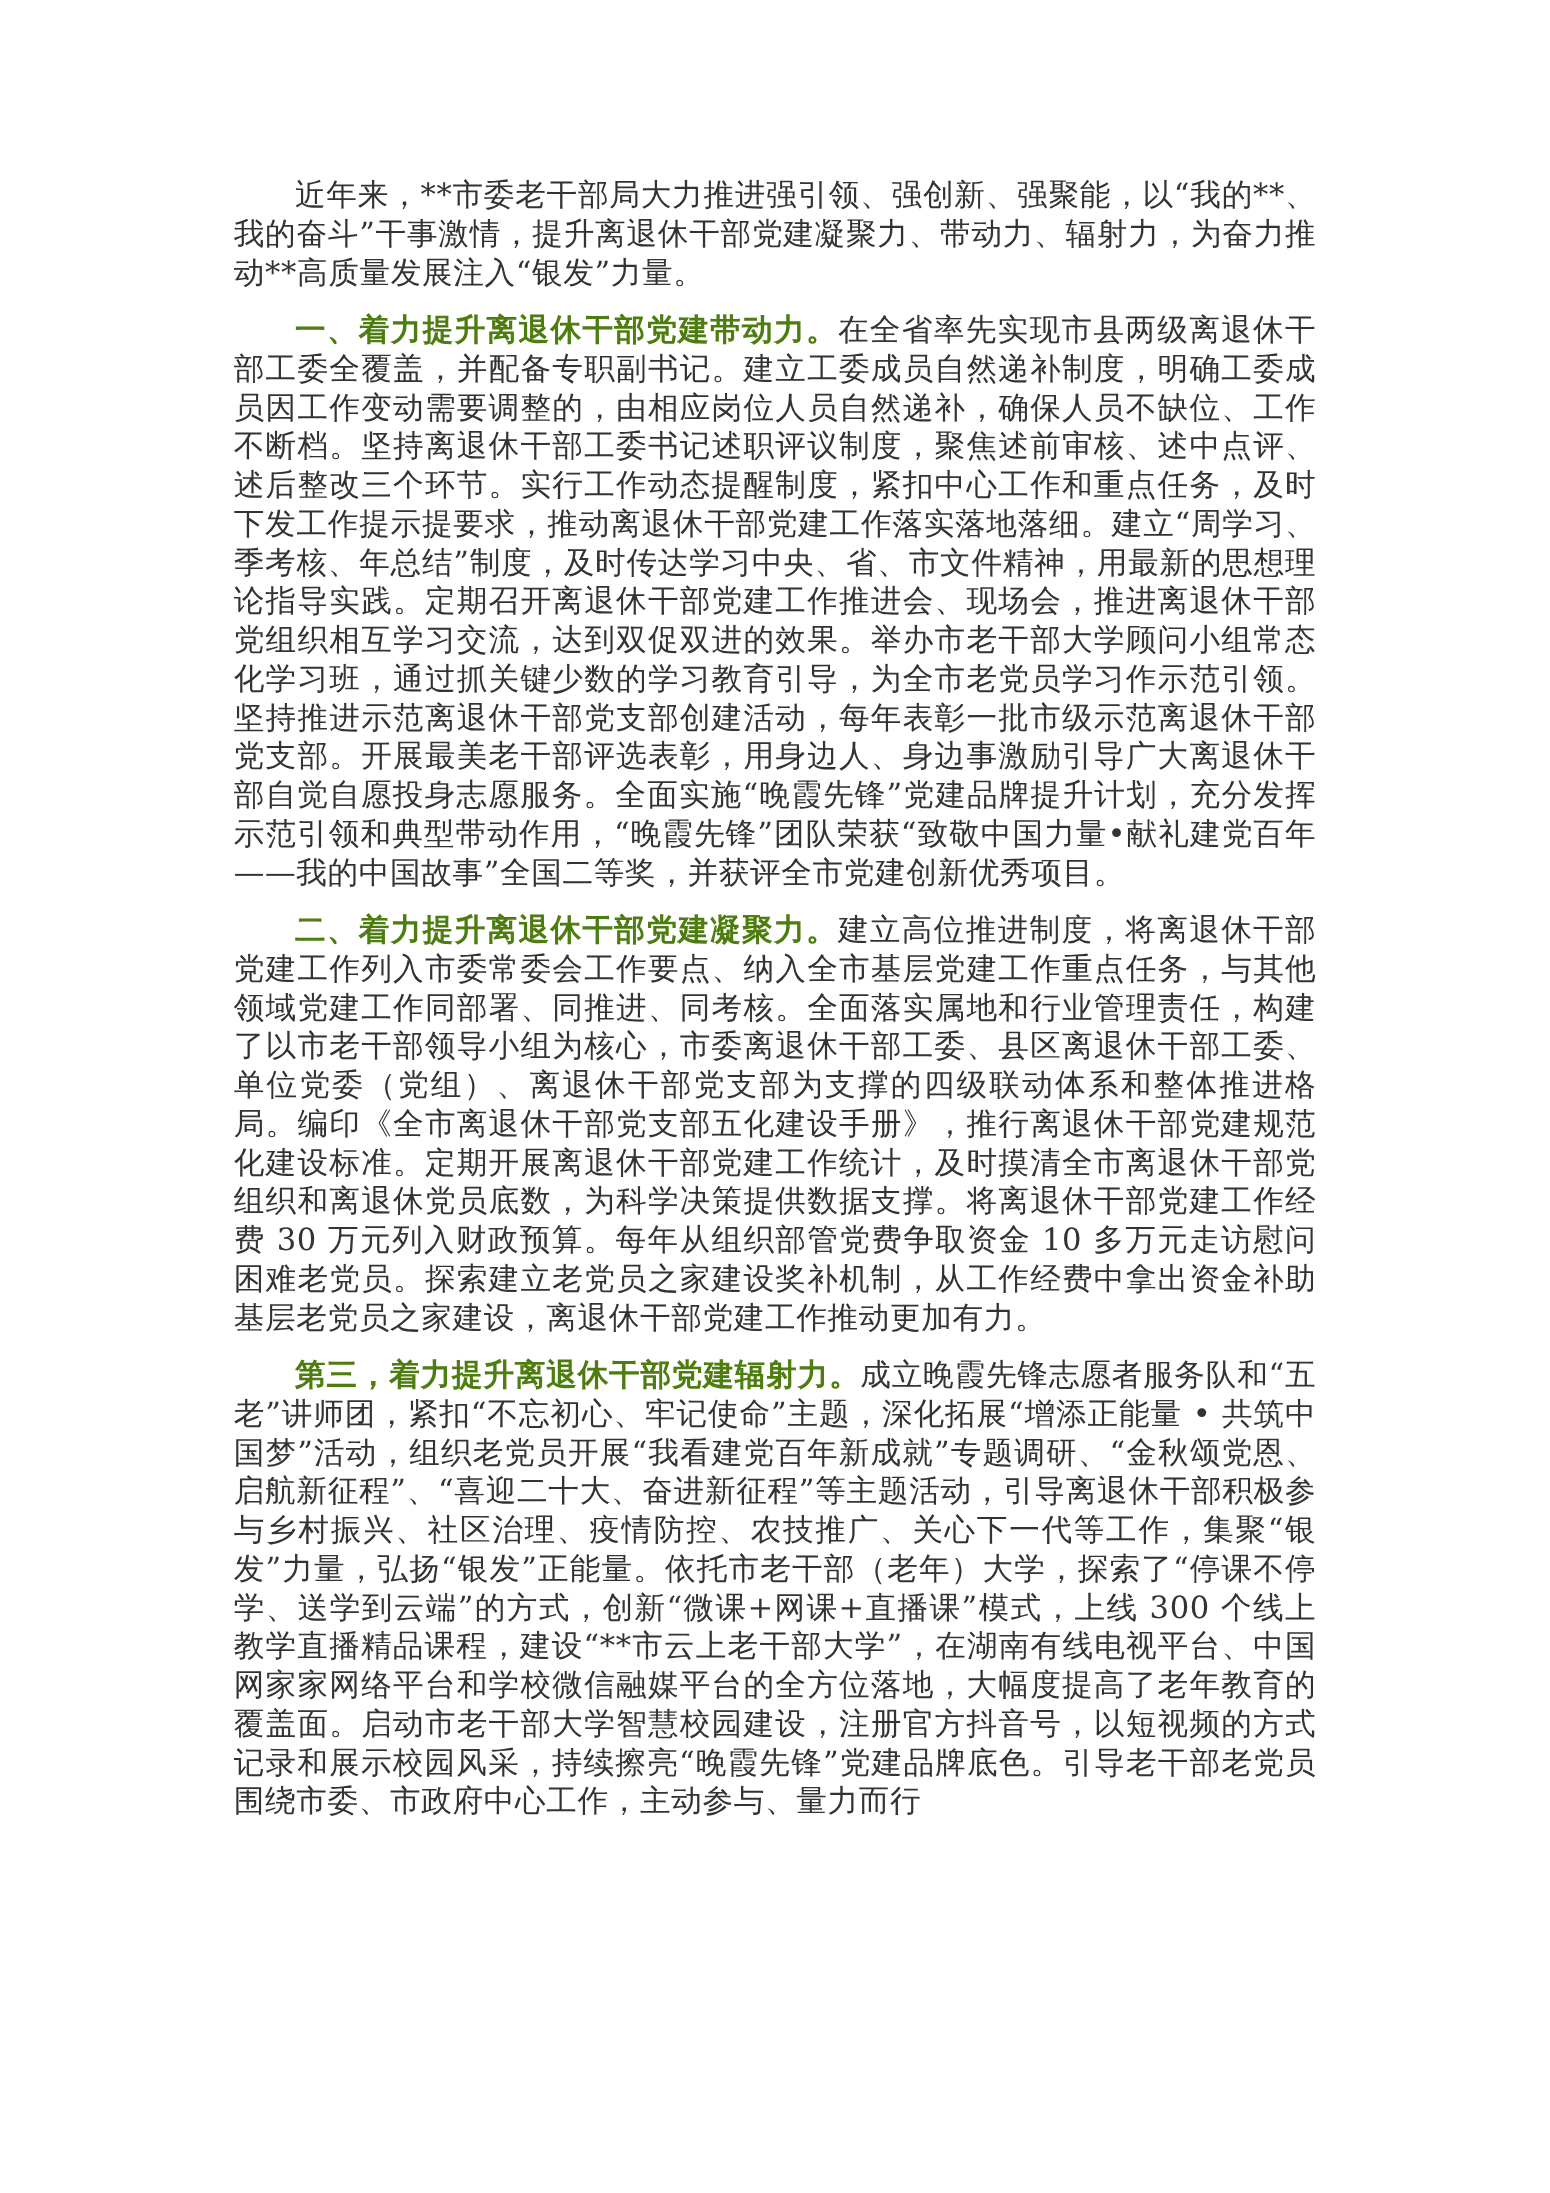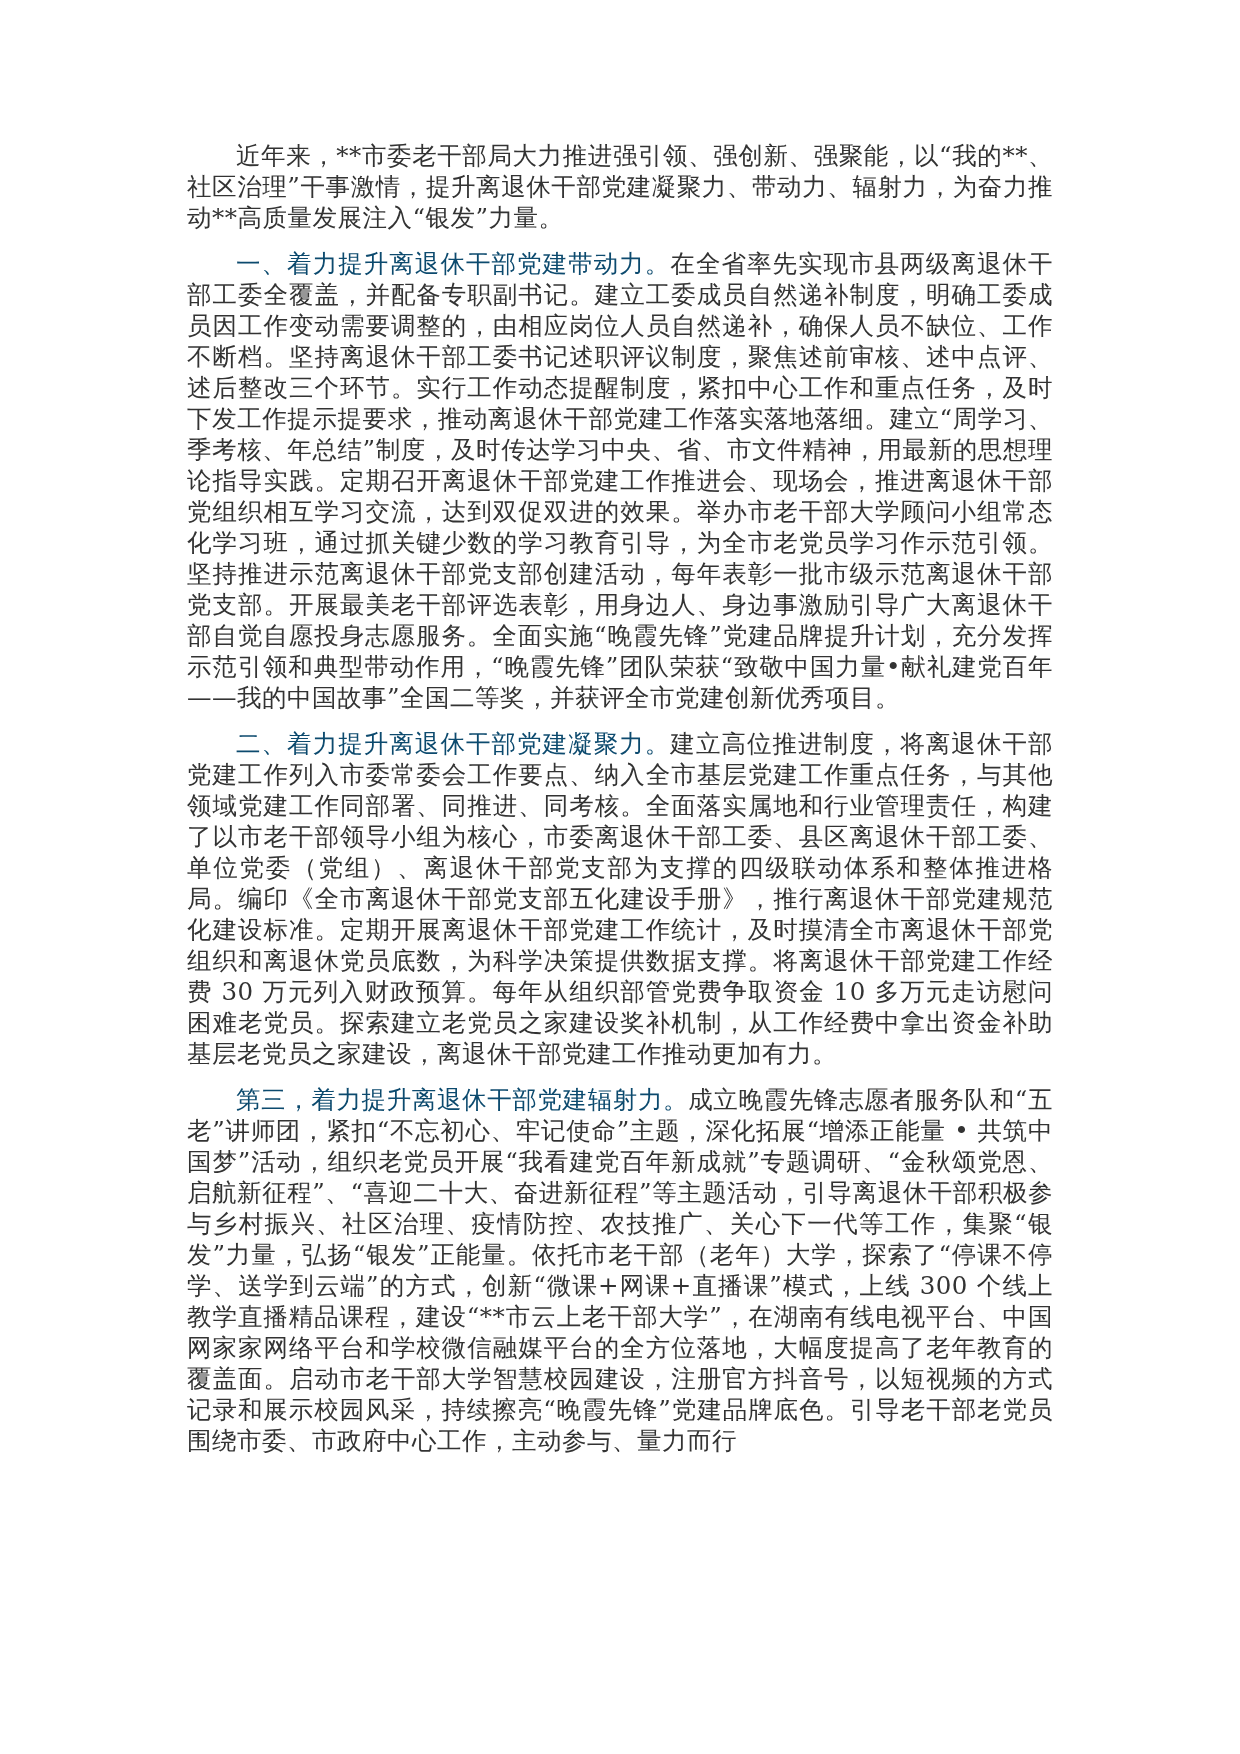--- a/index.html
+++ b/index.html
@@ -24,30 +24,30 @@
     line-height: 31px;
     letter-spacing: 0.5px;
   }
   .para {
     margin: 0 0 15px 0;
     text-indent: 2em;
     text-align: justify;
     text-justify: inter-character;
   }
   .heading {
-    font-weight: normal;
-    color: #0c4a6e;
+    font-weight: bold;
+    color: #4d7c0f;
   }
 </style>
 </head>
 <body>
 
 <div class="page">
   <p class="para">
-    <span class="heading"></span><span>近年来，**市委老干部局大力推进强引领、强创新、强聚能，以“我的**、社区治理”干事激情，提升离退休干部党建凝聚力、带动力、辐射力，为奋力推动**高质量发展注入“银发”力量。</span>
+    <span class="heading"></span><span>近年来，**市委老干部局大力推进强引领、强创新、强聚能，以“我的**、我的奋斗”干事激情，提升离退休干部党建凝聚力、带动力、辐射力，为奋力推动**高质量发展注入“银发”力量。</span>
   </p>
   <p class="para">
     <span class="heading">一、着力提升离退休干部党建带动力。</span><span>在全省率先实现市县两级离退休干部工委全覆盖，并配备专职副书记。建立工委成员自然递补制度，明确工委成员因工作变动需要调整的，由相应岗位人员自然递补，确保人员不缺位、工作不断档。坚持离退休干部工委书记述职评议制度，聚焦述前审核、述中点评、述后整改三个环节。实行工作动态提醒制度，紧扣中心工作和重点任务，及时下发工作提示提要求，推动离退休干部党建工作落实落地落细。建立“周学习、季考核、年总结”制度，及时传达学习中央、省、市文件精神，用最新的思想理论指导实践。定期召开离退休干部党建工作推进会、现场会，推进离退休干部党组织相互学习交流，达到双促双进的效果。举办市老干部大学顾问小组常态化学习班，通过抓关键少数的学习教育引导，为全市老党员学习作示范引领。坚持推进示范离退休干部党支部创建活动，每年表彰一批市级示范离退休干部党支部。开展最美老干部评选表彰，用身边人、身边事激励引导广大离退休干部自觉自愿投身志愿服务。全面实施“晚霞先锋”党建品牌提升计划，充分发挥示范引领和典型带动作用，“晚霞先锋”团队荣获“致敬中国力量•献礼建党百年——我的中国故事”全国二等奖，并获评全市党建创新优秀项目。</span>
   </p>
   <p class="para">
     <span class="heading">二、着力提升离退休干部党建凝聚力。</span><span>建立高位推进制度，将离退休干部党建工作列入市委常委会工作要点、纳入全市基层党建工作重点任务，与其他领域党建工作同部署、同推进、同考核。全面落实属地和行业管理责任，构建了以市老干部领导小组为核心，市委离退休干部工委、县区离退休干部工委、单位党委（党组）、离退休干部党支部为支撑的四级联动体系和整体推进格局。编印《全市离退休干部党支部五化建设手册》，推行离退休干部党建规范化建设标准。定期开展离退休干部党建工作统计，及时摸清全市离退休干部党组织和离退休党员底数，为科学决策提供数据支撑。将离退休干部党建工作经费 30 万元列入财政预算。每年从组织部管党费争取资金 10 多万元走访慰问困难老党员。探索建立老党员之家建设奖补机制，从工作经费中拿出资金补助基层老党员之家建设，离退休干部党建工作推动更加有力。</span>
   </p>
   <p class="para">
     <span class="heading">第三，着力提升离退休干部党建辐射力。</span><span>成立晚霞先锋志愿者服务队和“五老”讲师团，紧扣“不忘初心、牢记使命”主题，深化拓展“增添正能量 • 共筑中国梦”活动，组织老党员开展“我看建党百年新成就”专题调研、“金秋颂党恩、启航新征程”、“喜迎二十大、奋进新征程”等主题活动，引导离退休干部积极参与乡村振兴、社区治理、疫情防控、农技推广、关心下一代等工作，集聚“银发”力量，弘扬“银发”正能量。依托市老干部（老年）大学，探索了“停课不停学、送学到云端”的方式，创新“微课+网课+直播课”模式，上线 300 个线上教学直播精品课程，建设“**市云上老干部大学”，在湖南有线电视平台、中国网家家网络平台和学校微信融媒平台的全方位落地，大幅度提高了老年教育的覆盖面。启动市老干部大学智慧校园建设，注册官方抖音号，以短视频的方式记录和展示校园风采，持续擦亮“晚霞先锋”党建品牌底色。引导老干部老党员围绕市委、市政府中心工作，主动参与、量力而行</span>
   </p>

